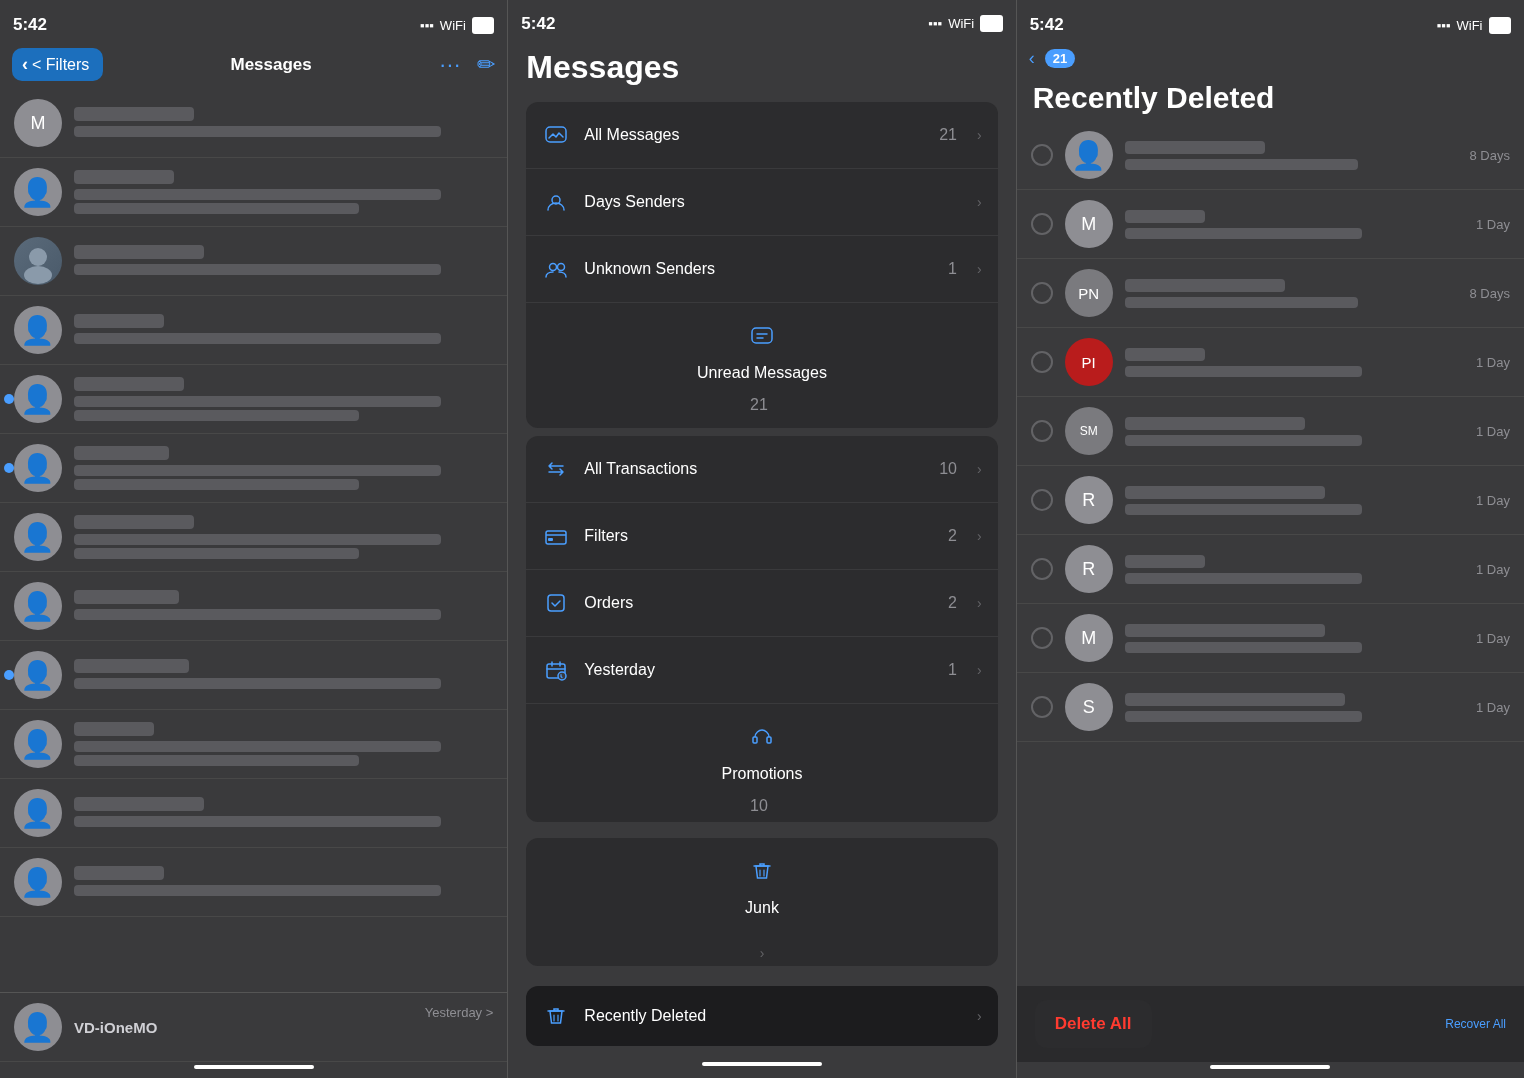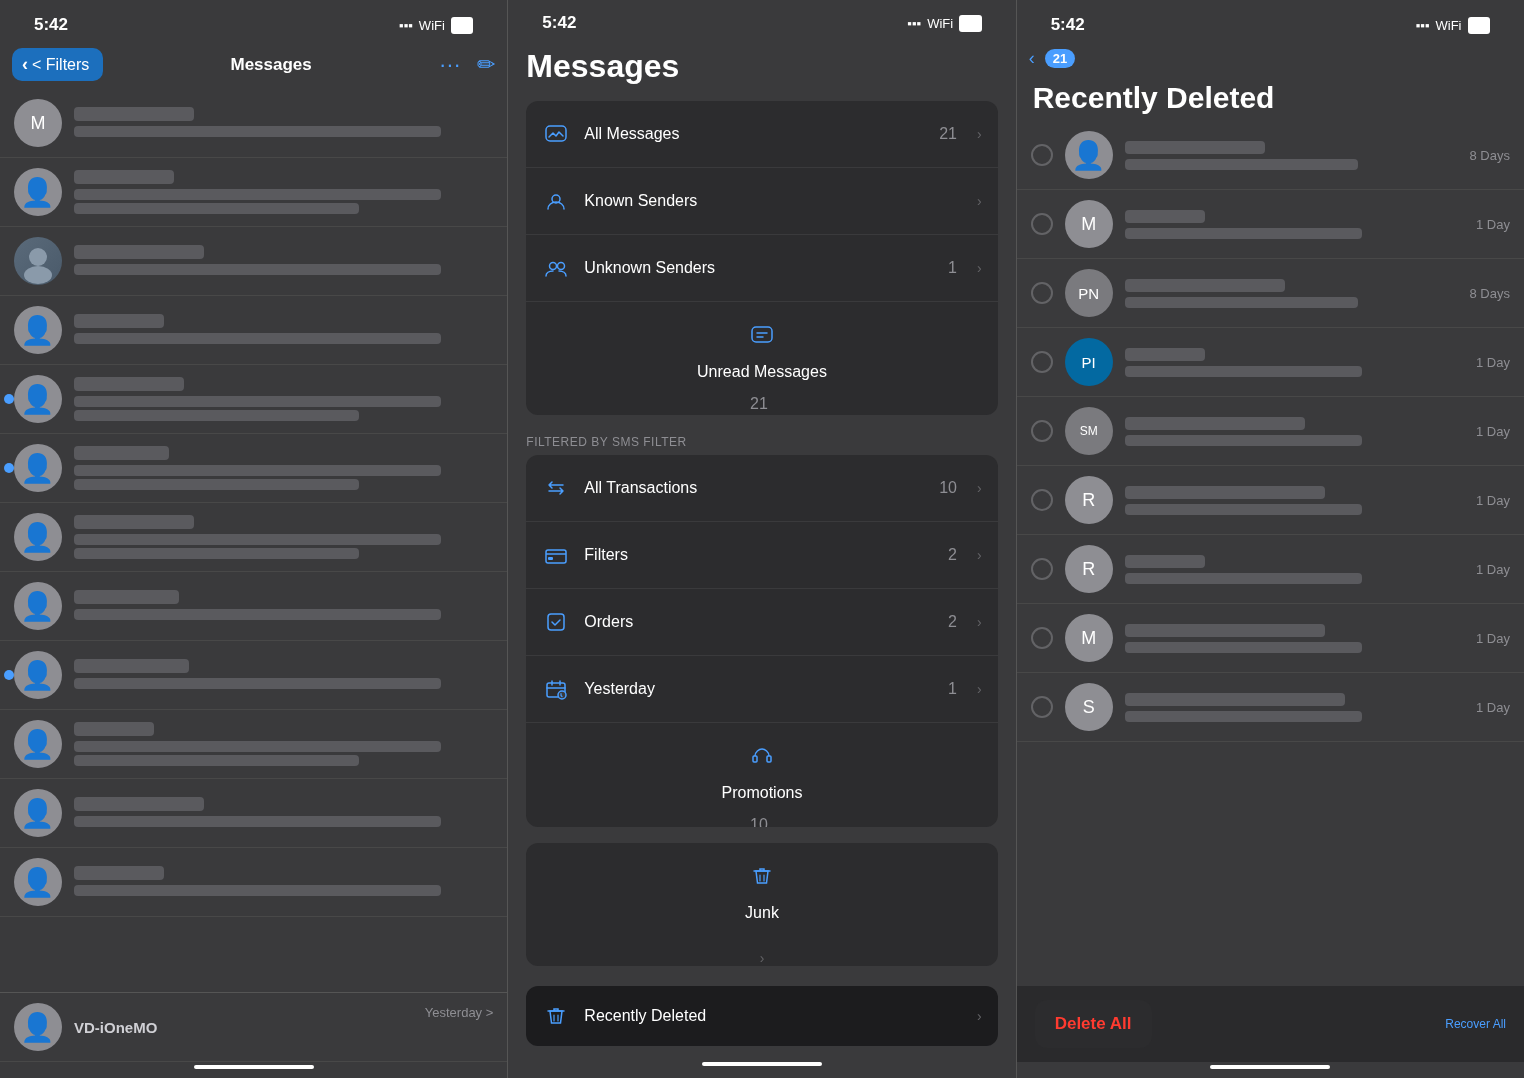--- a/index.html
+++ b/index.html
@@ -24,21 +24,21 @@
     }
     .panel + .panel {
       border-left: 1px solid #555;
     }
 
     
     .status-bar {
       display: flex;
       justify-content: space-between;
       align-items: center;
-      padding: 10px 34px 4px;
+      padding: 10px 13px 4px;
       height: 44px;
     }
     .status-time {
       font-size: 17px;
       font-weight: 600;
       color: #fff;
     }
     .status-icons {
       display: flex;
       align-items: center;
@@ -575,21 +575,21 @@
       <span class="menu-badge">21</span>
       <span class="menu-chevron">›</span>
     </div>
     <div class="menu-item">
       <div class="menu-icon">
         <svg width="22" height="22" viewBox="0 0 22 22" fill="none">
             <circle cx="11" cy="9" r="4" stroke="#4a9eff" stroke-width="1.5"></circle>
             <path d="M3 19c0-4 3.6-7 8-7s8 3 8 7" stroke="#4a9eff" stroke-width="1.5" stroke-linecap="round"></path>
           </svg>
       </div>
-      <span class="menu-label">Known Senders</span>
+      <span class="menu-label">Days Senders</span>
       <span class="menu-badge"></span>
       <span class="menu-chevron">›</span>
     </div>
     <div class="menu-item">
       <div class="menu-icon">
         <svg width="22" height="22" viewBox="0 0 22 22" fill="none">
             <circle cx="8" cy="9" r="3.5" stroke="#4a9eff" stroke-width="1.5"></circle>
             <circle cx="16" cy="9" r="3.5" stroke="#4a9eff" stroke-width="1.5"></circle>
             <path d="M1 19c0-3 3-5 7-5" stroke="#4a9eff" stroke-width="1.5" stroke-linecap="round"></path>
             <path d="M21 19c0-3-3-5-7-5" stroke="#4a9eff" stroke-width="1.5" stroke-linecap="round"></path>
@@ -605,21 +605,20 @@
             <rect x="1" y="3" width="20" height="15" rx="4" stroke="#4a9eff" stroke-width="1.5"></rect>
             <path d="M6 9h10M6 13h6" stroke="#4a9eff" stroke-width="1.5" stroke-linecap="round"></path>
           </svg>
       </div>
       <span class="menu-label">Unread Messages</span>
       <span class="menu-badge">21</span>
       <span class="menu-chevron">›</span>
     </div>
   </div>
 
-  <div class="section-header">FILTERED BY SMS FILTER</div>
   <div class="menu-section">
     <div class="menu-item">
       <div class="menu-icon">
         <svg width="22" height="22" viewBox="0 0 22 22" fill="none">
             <path d="M4 8h14M4 8l3-3M4 8l3 3M18 14H4M18 14l-3-3M18 14l-3 3" stroke="#4a9eff" stroke-width="1.5" stroke-linecap="round" stroke-linejoin="round"></path>
           </svg>
       </div>
       <span class="menu-label">All Transactions</span>
       <span class="menu-badge">10</span>
       <span class="menu-chevron">›</span>
@@ -758,21 +757,21 @@
         </div>
       <div class="deleted-content">
         <div class="deleted-name" style="width:160px;"></div>
         <div class="deleted-preview"></div>
       </div>
       <span class="days-badge">8 Days</span>
     </div>
 
     <div class="deleted-item">
       <div class="select-circle"></div>
-      <div class="avatar" style="background:#0369a1;">
+      <div class="avatar" style="background:#b91c1c;">
           <span class="avatar-initials" style="font-size:15px;">PI</span>
         </div>
       <div class="deleted-content">
         <div class="deleted-name" style="width:80px;"></div>
         <div class="deleted-preview"></div>
       </div>
       <span class="days-badge">1 Day</span>
     </div>
 
     <div class="deleted-item">

